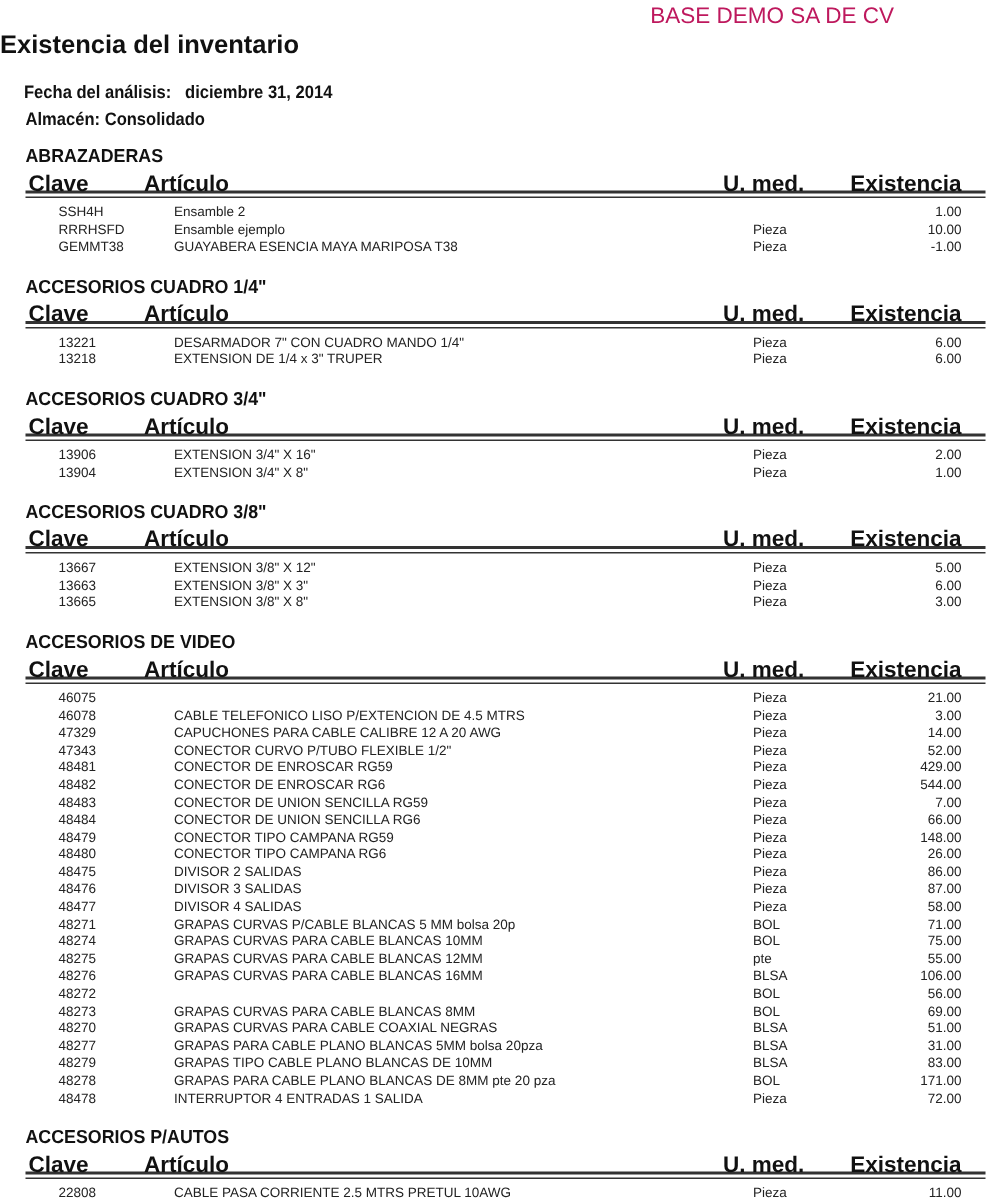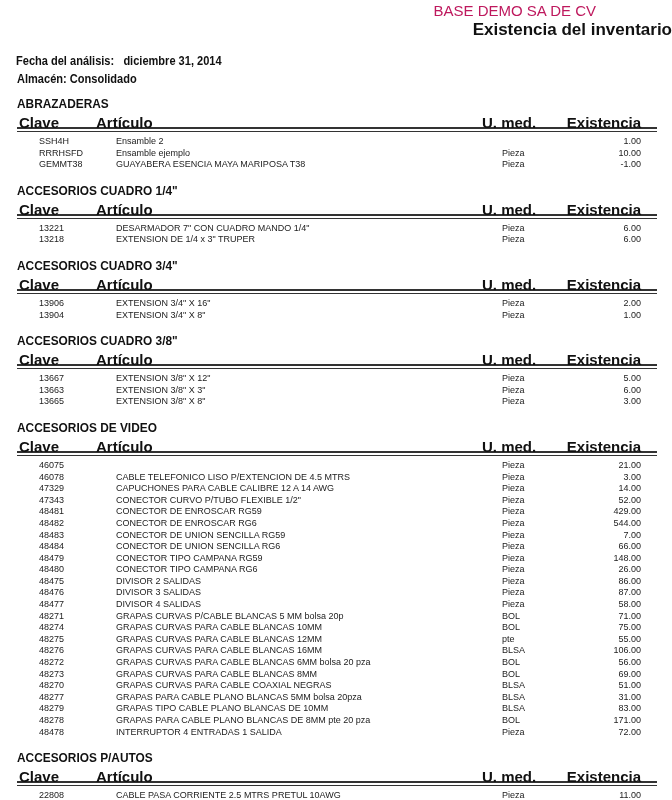--- a/index.html
+++ b/index.html
@@ -1,18 +1,18 @@
 <!DOCTYPE html>
 <html><head>
 <meta charset="utf-8">
 <style>
   html, body { margin: 0; padding: 0; background: #ffffff; }
   body { width: 672px; height: 800px; overflow: hidden; position: relative; font-family: "Liberation Sans", sans-serif; color: #111; }
   .company { position: absolute; top: 2px; left: 0; width: 596px; text-align: right; font-size: 15px; color: #be185d; }
-  .title { position: absolute; top: 20px; left: 0; width: 672px; text-align: right; font-size: 17px; font-weight: bold; color: #111; }
+  .title { position: absolute; top: 20px; left: 0; width: 672px; text-align: left; font-size: 17px; font-weight: bold; color: #111; }
   .meta { position: absolute; left: 16px; font-size: 12px; font-weight: bold; color: #111; transform: scaleX(0.92); transform-origin: left; }
   .meta .val { margin-left: 10px; }
   .sections { position: absolute; left: 17px; top: 96px; width: 640px; }
   .section { margin-bottom: 13px; }
   .sec-title { font-size: 12.5px; font-weight: bold; height: 17px; line-height: 17px; color: #111; transform: scaleX(0.95); transform-origin: left; white-space: nowrap; }
   .hdr { position: relative; height: 14px; font-size: 15px; font-weight: bold; color: #111; border-bottom: 2px solid #333; }
   .hdr::after { content: ""; position: absolute; left: 0; right: 0; bottom: -5px; border-bottom: 1px solid #333; }
   .hdr span, .row span { position: absolute; top: 1px; white-space: nowrap; }
   .c-clave { left: 2px; }
   .c-art { left: 79px; }
@@ -155,21 +155,21 @@
     <span class="c-ex">21.00</span>
   </div>
           <div class="row">
     <span class="c-clave">46078</span>
     <span class="c-art">CABLE TELEFONICO LISO P/EXTENCION DE 4.5 MTRS</span>
     <span class="c-um">Pieza</span>
     <span class="c-ex">3.00</span>
   </div>
           <div class="row">
     <span class="c-clave">47329</span>
-    <span class="c-art">CAPUCHONES PARA CABLE CALIBRE 12 A 14 AWG</span>
+    <span class="c-art">CAPUCHONES PARA CABLE CALIBRE 12 A 20 AWG</span>
     <span class="c-um">Pieza</span>
     <span class="c-ex">14.00</span>
   </div>
           <div class="row">
     <span class="c-clave">47343</span>
     <span class="c-art">CONECTOR CURVO P/TUBO FLEXIBLE 1/2"</span>
     <span class="c-um">Pieza</span>
     <span class="c-ex">52.00</span>
   </div>
           <div class="row">
@@ -245,21 +245,20 @@
     <span class="c-ex">55.00</span>
   </div>
           <div class="row">
     <span class="c-clave">48276</span>
     <span class="c-art">GRAPAS CURVAS PARA CABLE BLANCAS 16MM</span>
     <span class="c-um">BLSA</span>
     <span class="c-ex">106.00</span>
   </div>
           <div class="row">
     <span class="c-clave">48272</span>
-    <span class="c-art">GRAPAS CURVAS PARA CABLE BLANCAS 6MM bolsa 20 pza</span>
     <span class="c-um">BOL</span>
     <span class="c-ex">56.00</span>
   </div>
           <div class="row">
     <span class="c-clave">48273</span>
     <span class="c-art">GRAPAS CURVAS PARA CABLE BLANCAS 8MM</span>
     <span class="c-um">BOL</span>
     <span class="c-ex">69.00</span>
   </div>
           <div class="row">

